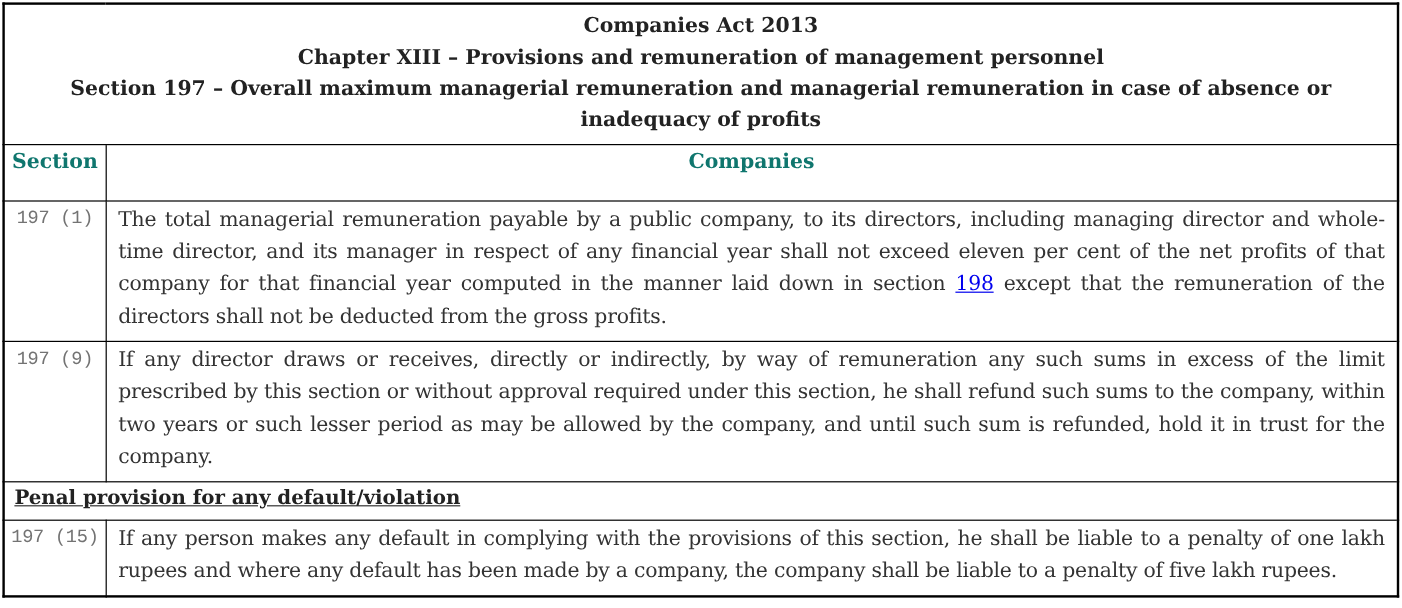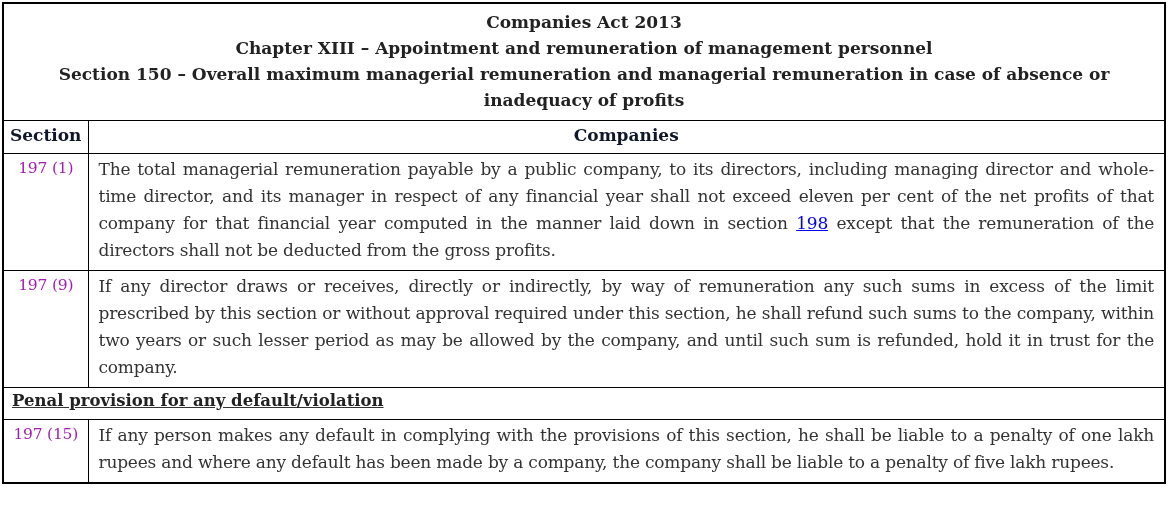--- a/index.html
+++ b/index.html
@@ -38,34 +38,35 @@
     font-weight: bold;
     color: #222222;
     font-size: 17px;
     line-height: 26px;
     padding: 5px 10px 7px 10px;
     height: 112px;
   }
   
   .col-header {
     font-weight: bold;
-    color: #0f172a;
+    color: #0f766e;
     font-size: 17px;
     text-align: center;
     vertical-align: middle;
     padding: 4px 6px;
-    height: 33px;
+    height: 47px;
   }
   
   .section-cell {
     text-align: center;
     font-size: 15.5px;
     letter-spacing: -0.2px;
     padding-top: 5px;
-    color: #a21caf;
+    color: #737373;
+    font-family: Liberation Mono, monospace;
   }
   .provision-cell {
     text-align: justify;
     font-size: 17px;
     letter-spacing: -0.2px;
     line-height: 27px;
     padding: 2px 10px 6px 10px;
     color: #333333;
   }
   tr.r1 { height: 115px; }
@@ -93,22 +94,22 @@
   <table class="provisions">
     <colgroup>
       <col class="c-section">
       <col>
     </colgroup>
 
     <tbody>
         <tr>
       <td class="title-cell" colspan="2">
         <div>Companies Act 2013</div>
-        <div>Chapter XIII – Appointment and remuneration of management personnel</div>
-        <div>Section 150 – Overall maximum managerial remuneration and managerial remuneration in case of absence or inadequacy of profits</div>
+        <div>Chapter XIII – Provisions and remuneration of management personnel</div>
+        <div>Section 197 – Overall maximum managerial remuneration and managerial remuneration in case of absence or inadequacy of profits</div>
       </td>
     </tr>
 
     <tr>
       <th class="col-header">Section</th>
       <th class="col-header">Companies</th>
     </tr>
 
     <tr class="r1">
       <td class="section-cell">197 (1)</td>

